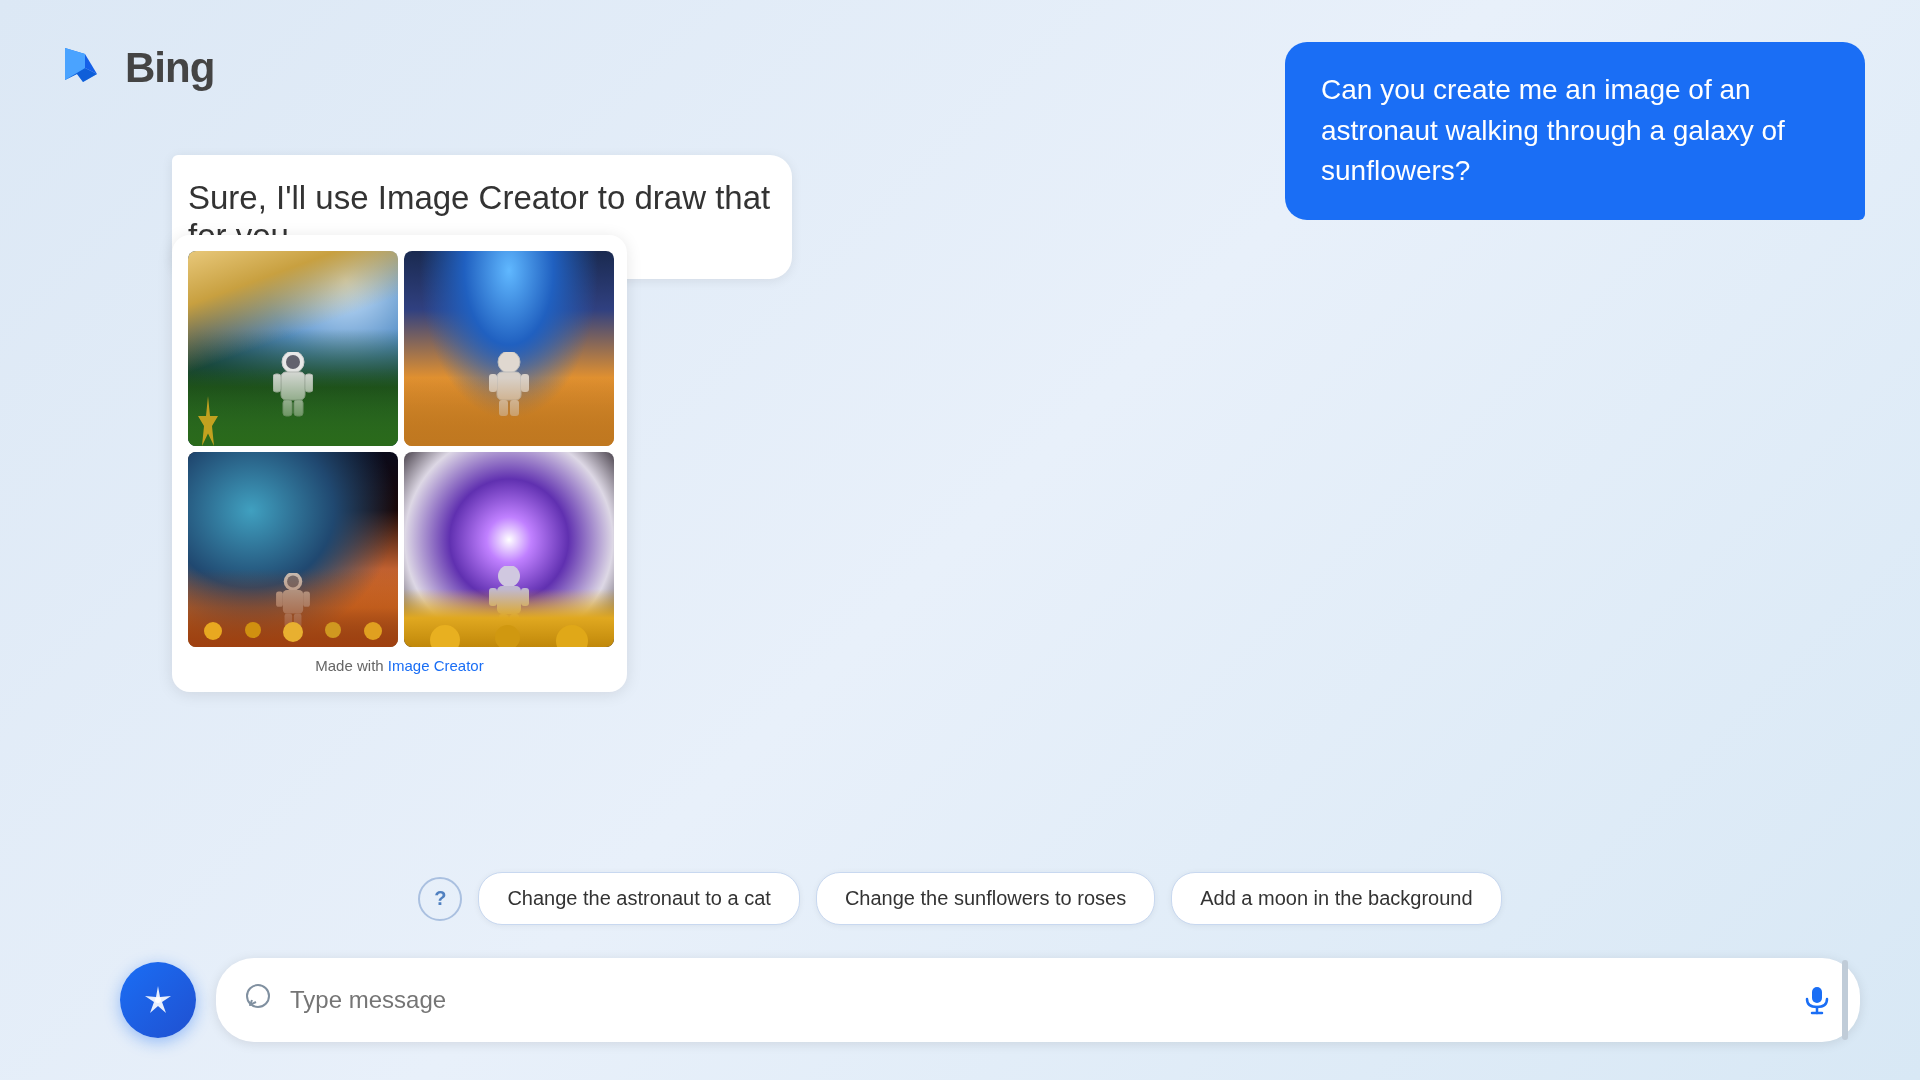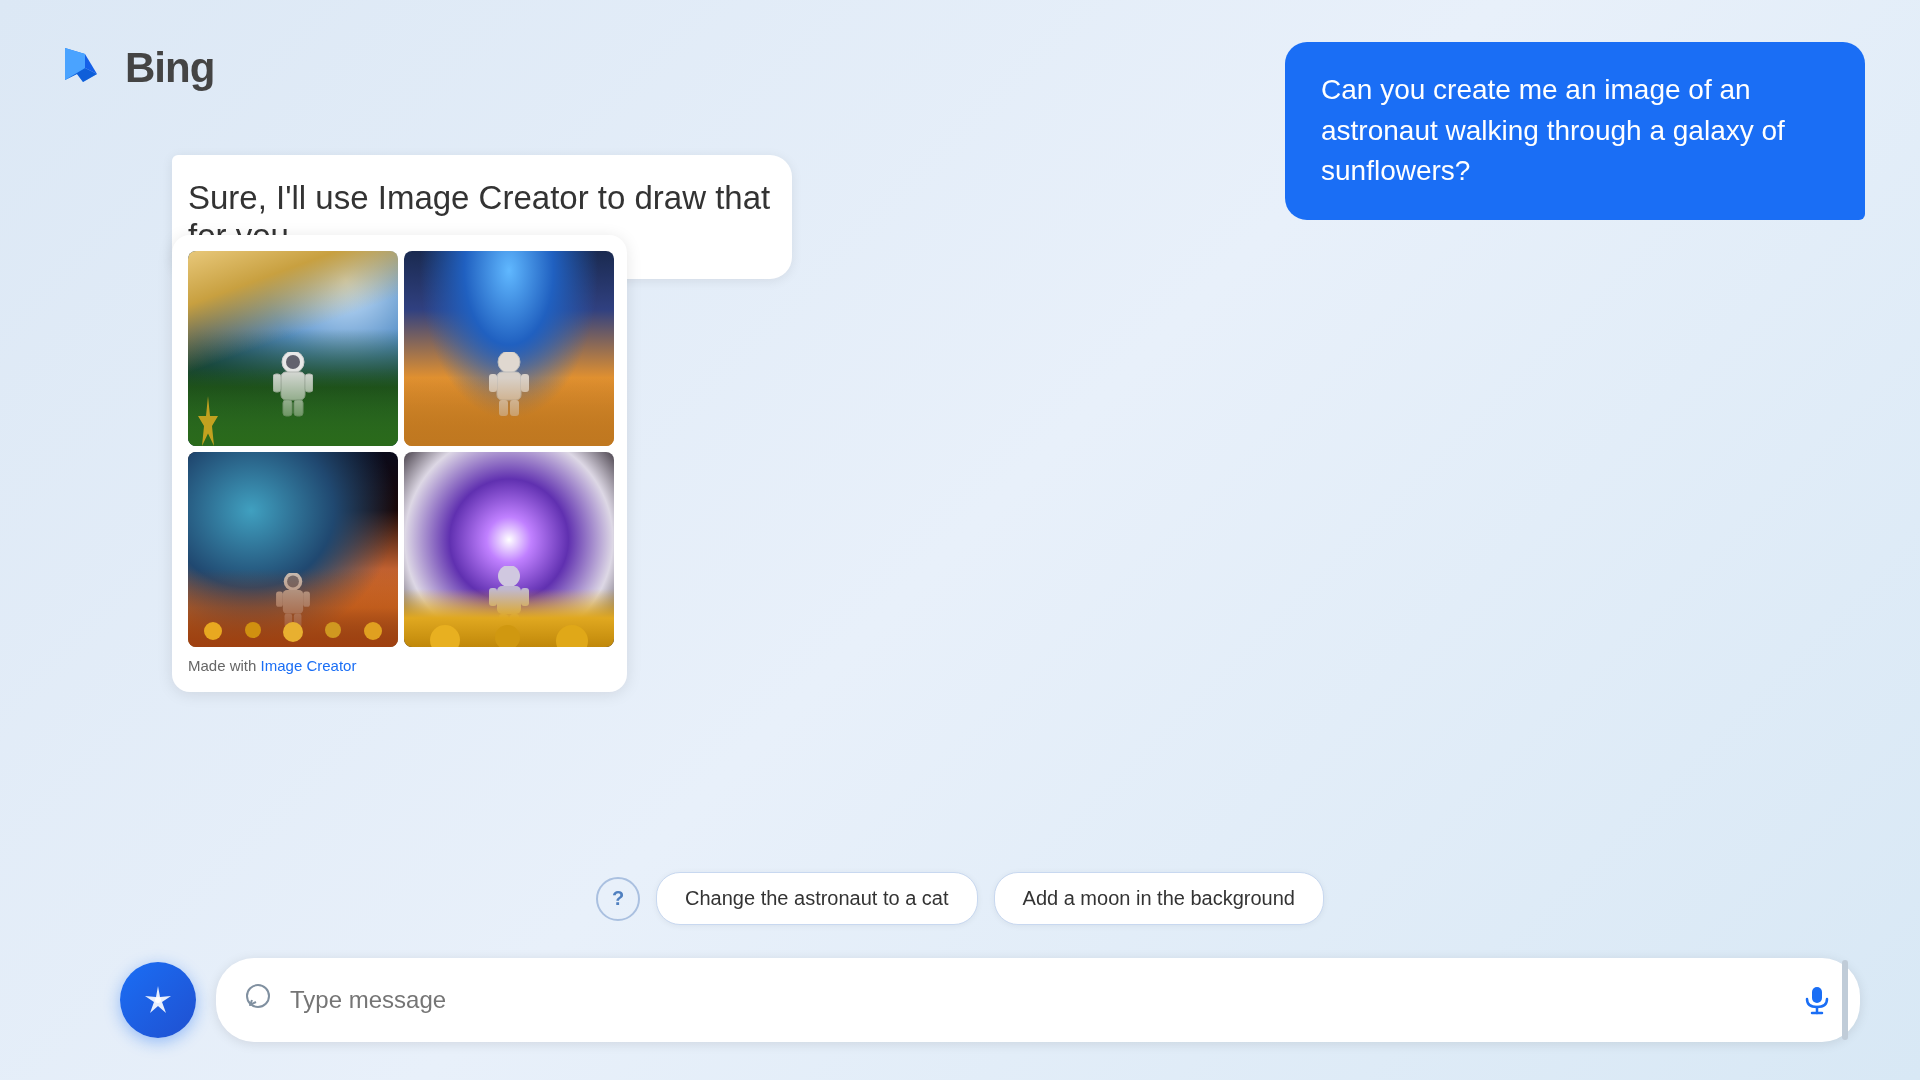--- a/index.html
+++ b/index.html
@@ -129,21 +129,21 @@
     .astro-overlay {
       position: absolute;
       bottom: 15%;
       left: 50%;
       transform: translateX(-50%);
       width: 40px;
       height: 65px;
     }
 
     .made-with {
-      text-align: left;
+      text-align: center;
       margin-top: 10px;
       font-size: 15px;
       color: #666;
     }
 
     .made-with a {
       color: #1a6ef5;
       text-decoration: none;
       font-weight: 500;
     }
@@ -366,20 +366,21 @@
   <div class="made-with">
     <span>Made with </span>
     <a>Image Creator</a>
   </div>
 </div>
 
 <div class="suggestions-row">
   <button class="help-icon-btn">?</button>
 
   <button class="suggestion-chip">Change the astronaut to a cat</button>
+  <button class="suggestion-chip">Change the sunflowers to roses</button>
   <button class="suggestion-chip">Add a moon in the background</button>
 </div>
 
 <div class="input-bar-container">
   <button class="spark-button">
     <svg width="36" height="36" viewBox="0 0 36 36" fill="none">
       <path d="M18 4 L20 15 L31 14 L22 20 L26 31 L18 24 L10 31 L14 20 L5 14 L16 15 Z" fill="white" opacity="0.9"></path>
       <circle cx="18" cy="18" r="3" fill="white"></circle>
     </svg>
   </button>

